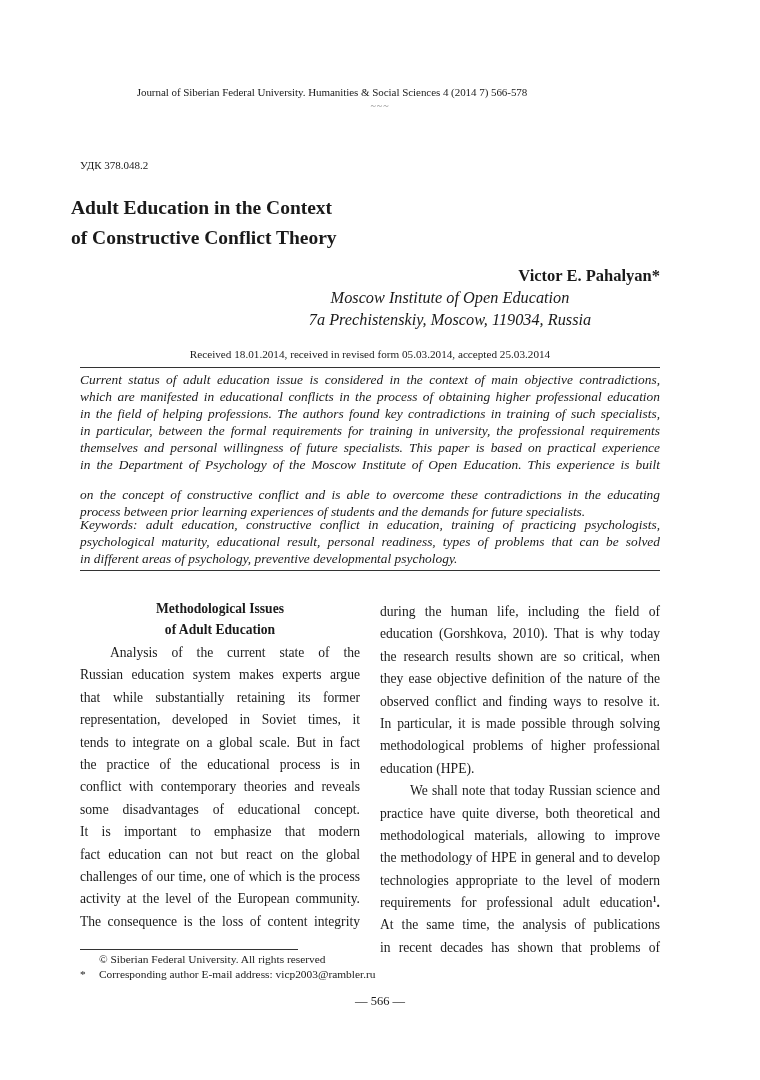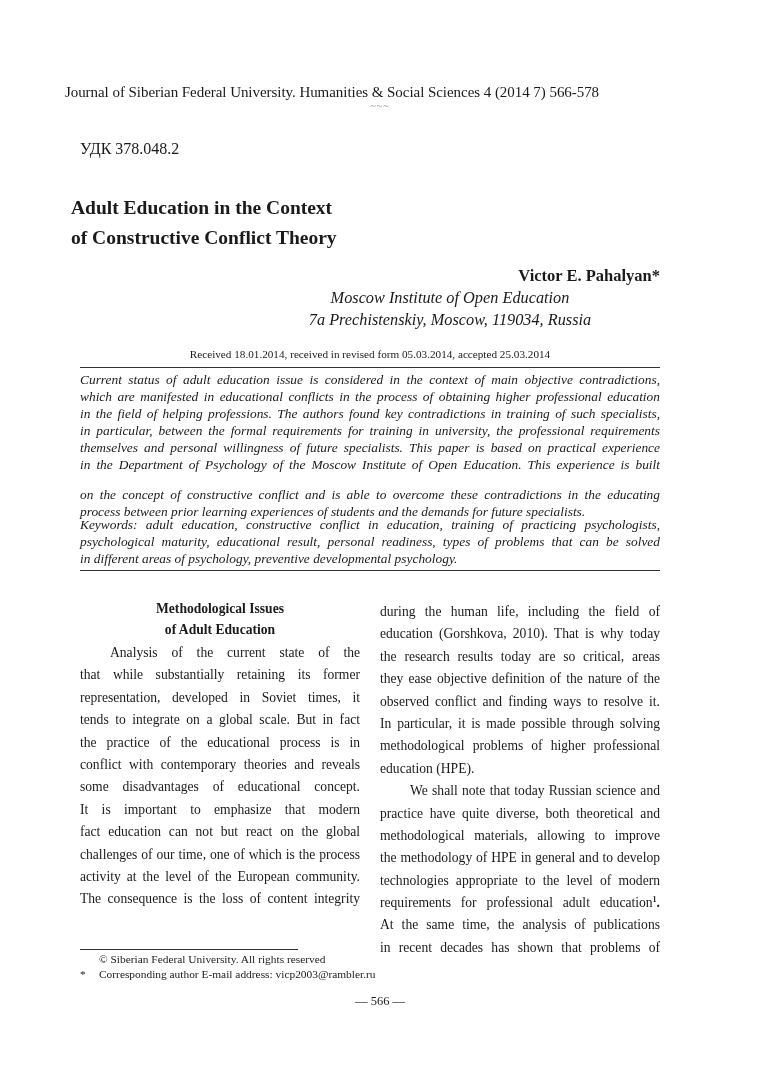--- a/index.html
+++ b/index.html
@@ -13,35 +13,35 @@
       position: relative;
       overflow: hidden;
       font-family: "Liberation Serif", "DejaVu Serif", serif;
       color: #1a1a1a;
     }
     .abs { position: absolute; }
 
     .journal-header {
       left: 0; width: 664px; top: 84px;
       text-align: center;
-      font-size: 15px;
+      font-size: 11px;
       line-height: 16px;
       letter-spacing: -0.05px;
     }
     .tilde-ornament {
       left: 0; width: 760px; top: 100px;
       text-align: center;
       font-size: 10px;
       color: #888;
       letter-spacing: 1px;
       line-height: 12px;
     }
     .udc {
-      left: 80px; top: 140px;
-      font-size: 16px;
+      left: 80px; top: 156px;
+      font-size: 11px;
       line-height: 18px;
     }
     .title {
       left: 71px; top: 193px;
       font-size: 19.5px;
       font-weight: bold;
       line-height: 29.5px;
       width: 420px;
     }
     .title span { display: block; white-space: nowrap; }
@@ -182,39 +182,40 @@
   </div>
 <div class="abs rule-bottom"></div>
 
 <div class="abs col col-left">
   <h2 class="section-heading">
     <span style="display:block">Methodological Issues</span>
     <span style="display:block">of Adult Education</span>
   </h2>
   <div id="left-lines">
       <span class="line indent">Analysis of the current state of the</span>
+      <span class="line">Russian education system makes experts argue</span>
       <span class="line">that while substantially retaining its former</span>
       <span class="line">representation, developed in Soviet times, it</span>
       <span class="line">tends to integrate on a global scale. But in fact</span>
       <span class="line">the practice of the educational process is in</span>
       <span class="line">conflict with contemporary theories and reveals</span>
       <span class="line">some disadvantages of educational concept.</span>
       <span class="line">It is important to emphasize that modern</span>
       <span class="line">fact education can not but react on the global</span>
       <span class="line">challenges of our time, one of which is the process</span>
       <span class="line">activity at the level of the European community.</span>
       <span class="line">The consequence is the loss of content integrity</span>
     </div>
 </div>
 
 <div class="abs col col-right">
   <div id="right-lines">
       <span class="line">during the human life, including the field of</span>
       <span class="line">education (Gorshkova, 2010). That is why today</span>
-      <span class="line">the research results today are so critical, areas</span>
+      <span class="line">the research results shown are so critical, when</span>
       <span class="line">they ease objective definition of the nature of the</span>
       <span class="line">observed conflict and finding ways to resolve it.</span>
       <span class="line">In particular, it is made possible through solving</span>
       <span class="line">methodological problems of higher professional</span>
       <span class="line last">education (HPE).</span>
       <span class="line indent">We shall note that today Russian science and</span>
       <span class="line">practice have quite diverse, both theoretical and</span>
       <span class="line">methodological materials, allowing to improve</span>
       <span class="line">the methodology of HPE in general and to develop</span>
       <span class="line">technologies appropriate to the level of modern</span>

